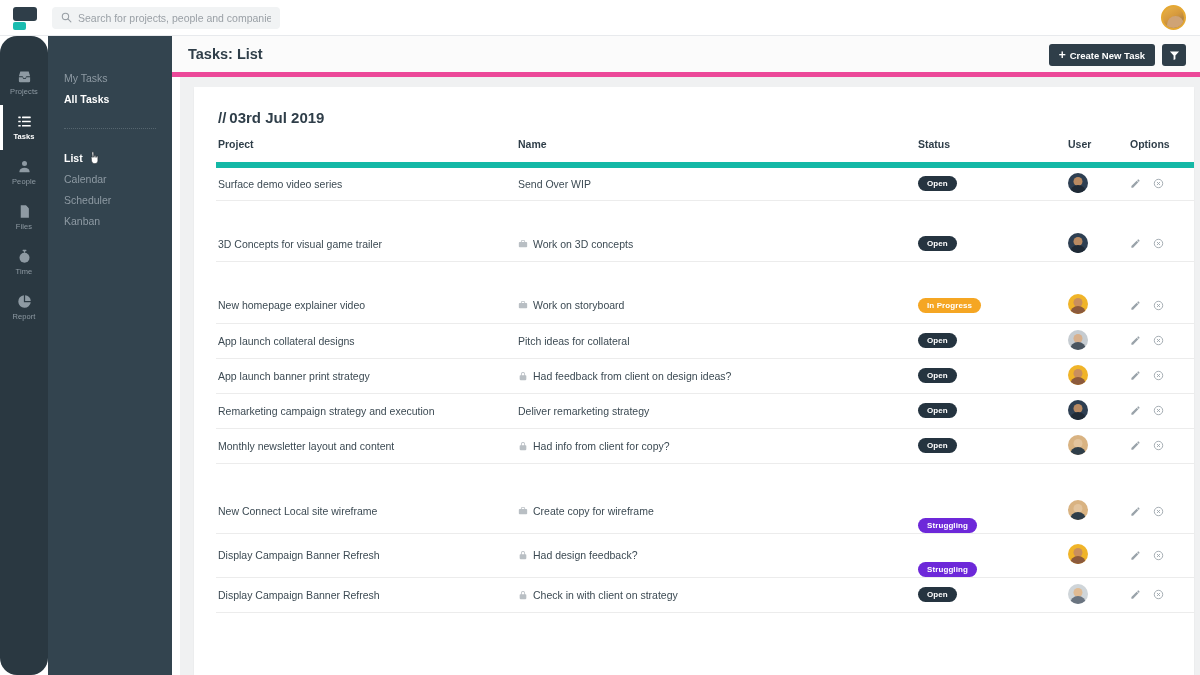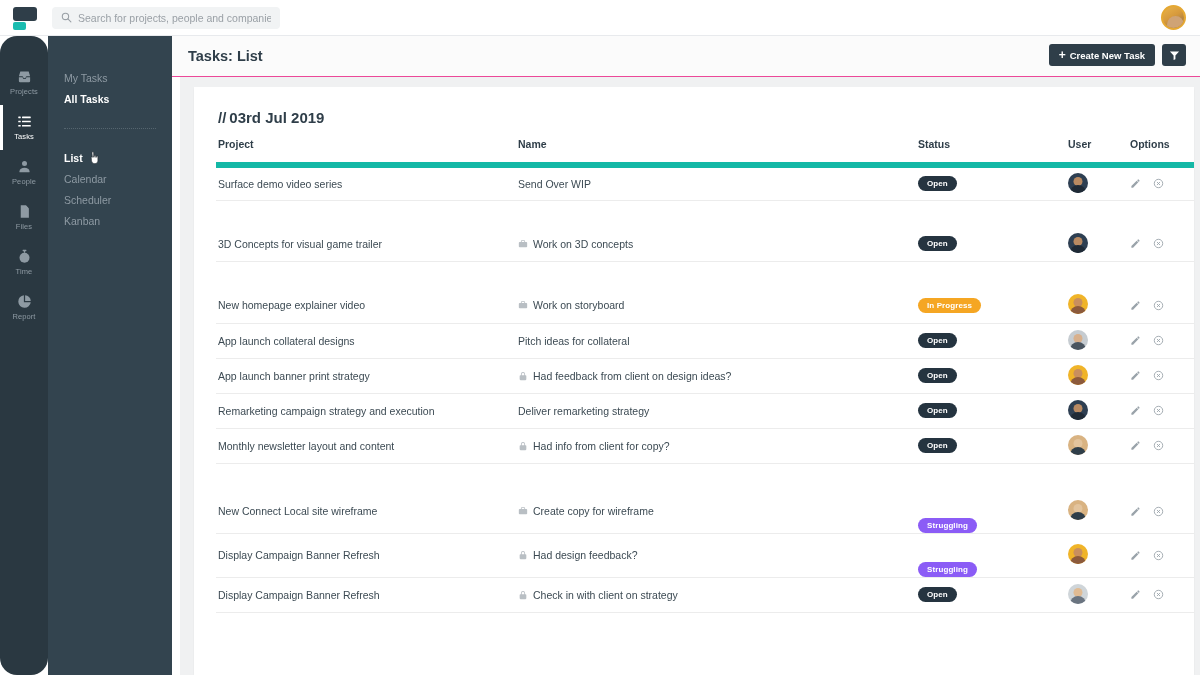--- a/index.html
+++ b/index.html
@@ -74,21 +74,21 @@
   .rail-item {
     position: relative;
     width: 48px; height: 45px;
     display: flex; flex-direction: column;
     align-items: center; justify-content: center;
     gap: 3px; cursor: pointer; margin-bottom: 0;
   }
   .rail-item .lbl {
     font-size: 7.5px; color: #8e9aa3; letter-spacing: .1px;
   }
-  .rail-item.active .lbl { color: #ffffff; font-weight: normal; }
+  .rail-item.active .lbl { color: #ffffff; font-weight: bold; }
   .rail-item.active::before {
     content: ""; position: absolute; left: 0; top: 0;
     width: 3px; height: 45px; background: #ffffff;
   }
   .rail-item svg { display: block; }
   .rail-item .ic path, .rail-item .ic circle,
   .rail-item .ic rect, .rail-item .ic line { fill: #8e9aa3; }
   .rail-item.active .ic path, .rail-item.active .ic rect { fill: #ffffff; }
 
   
@@ -112,21 +112,21 @@
   .cursor-ptr {
     position: absolute; left: 24px; top: 3px;
     width: 12px; height: 14px;
   }
 
   
   .pagehead {
     position: absolute; top: 36px; left: 172px;
     width: 1028px; height: 41px;
     background: #fbfbfb;
-    border-bottom: 1px solid #ec4899;
+    border-bottom: 5px solid #ec4899;
     display: flex; align-items: center;
     z-index: 10;
   }
   .pagetitle {
     margin-left: 16px;
     font-size: 14.5px; font-weight: bold; color: #2f3e49;
   }
   .head-actions {
     position: absolute; right: 14px; top: 8px;
     display: flex; align-items: center; gap: 7px;
@@ -195,21 +195,21 @@
   .name-cell svg { flex: 0 0 auto; display: block; }
 
   .badge {
     display: inline-flex; align-items: center; justify-content: center;
     height: 15px; padding: 0 9px; border-radius: 8px;
     font-size: 8px; font-weight: bold; color: #ffffff;
     letter-spacing: .1px; white-space: nowrap;
   }
   .badge.open        { background: #253440; }
   .badge.inprogress  { background: #f5a623; }
-  .badge.struggling  { background: #8b5cf6; margin-top: 28px; }
+  .badge.struggling  { background: #6d28d9; margin-top: 28px; }
 
   .avatar {
     width: 20px; height: 20px; border-radius: 50%;
     overflow: hidden; position: relative; display: inline-block;
   }
   .avatar .head {
     position: absolute; left: 50%; top: 4px;
     width: 9px; height: 9px; border-radius: 50%;
     transform: translateX(-50%);
   }

